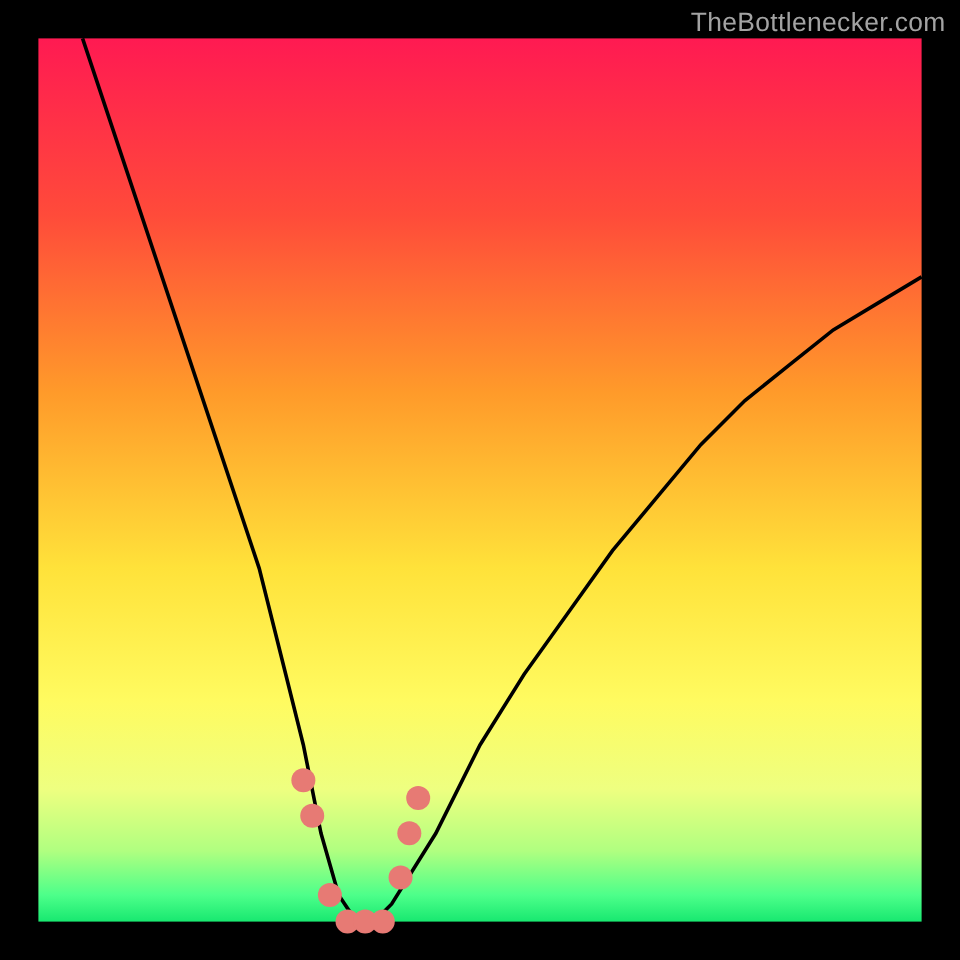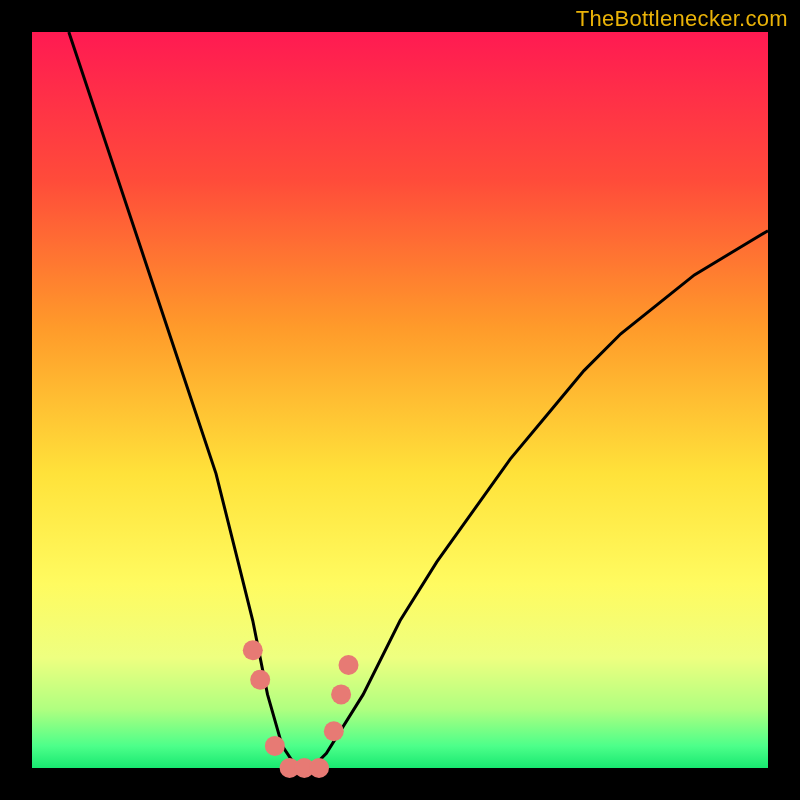--- a/index.html
+++ b/index.html
@@ -1,17 +1,17 @@
 <!DOCTYPE html>
 <html><head>
 <meta charset="utf-8">
 <style>
 body { margin: 0; padding: 0; background: #000; }
 .frame { width: 800px; height: 800px; background: #000; position: relative; }
-.attribution { position: absolute; top: 6px; right: 12px; color: #eab308; font-family: Arial, sans-serif; font-size: 22px; font-weight: 400; letter-spacing: 0.3px; }
+.attribution { position: absolute; top: 6px; right: 12px; color: #a3a3a3; font-family: Arial, sans-serif; font-size: 22px; font-weight: 400; letter-spacing: 0.3px; }
 svg { display: block; }
 </style>
 </head>
 <body>
 
 <div class="frame">
   <div class="attribution">TheBottlenecker.com</div>
   <svg id="chart-svg" width="800" height="800" viewBox="0 0 800 800">
     <defs>
       <linearGradient id="bg-grad" x1="0" y1="0" x2="0" y2="1">

